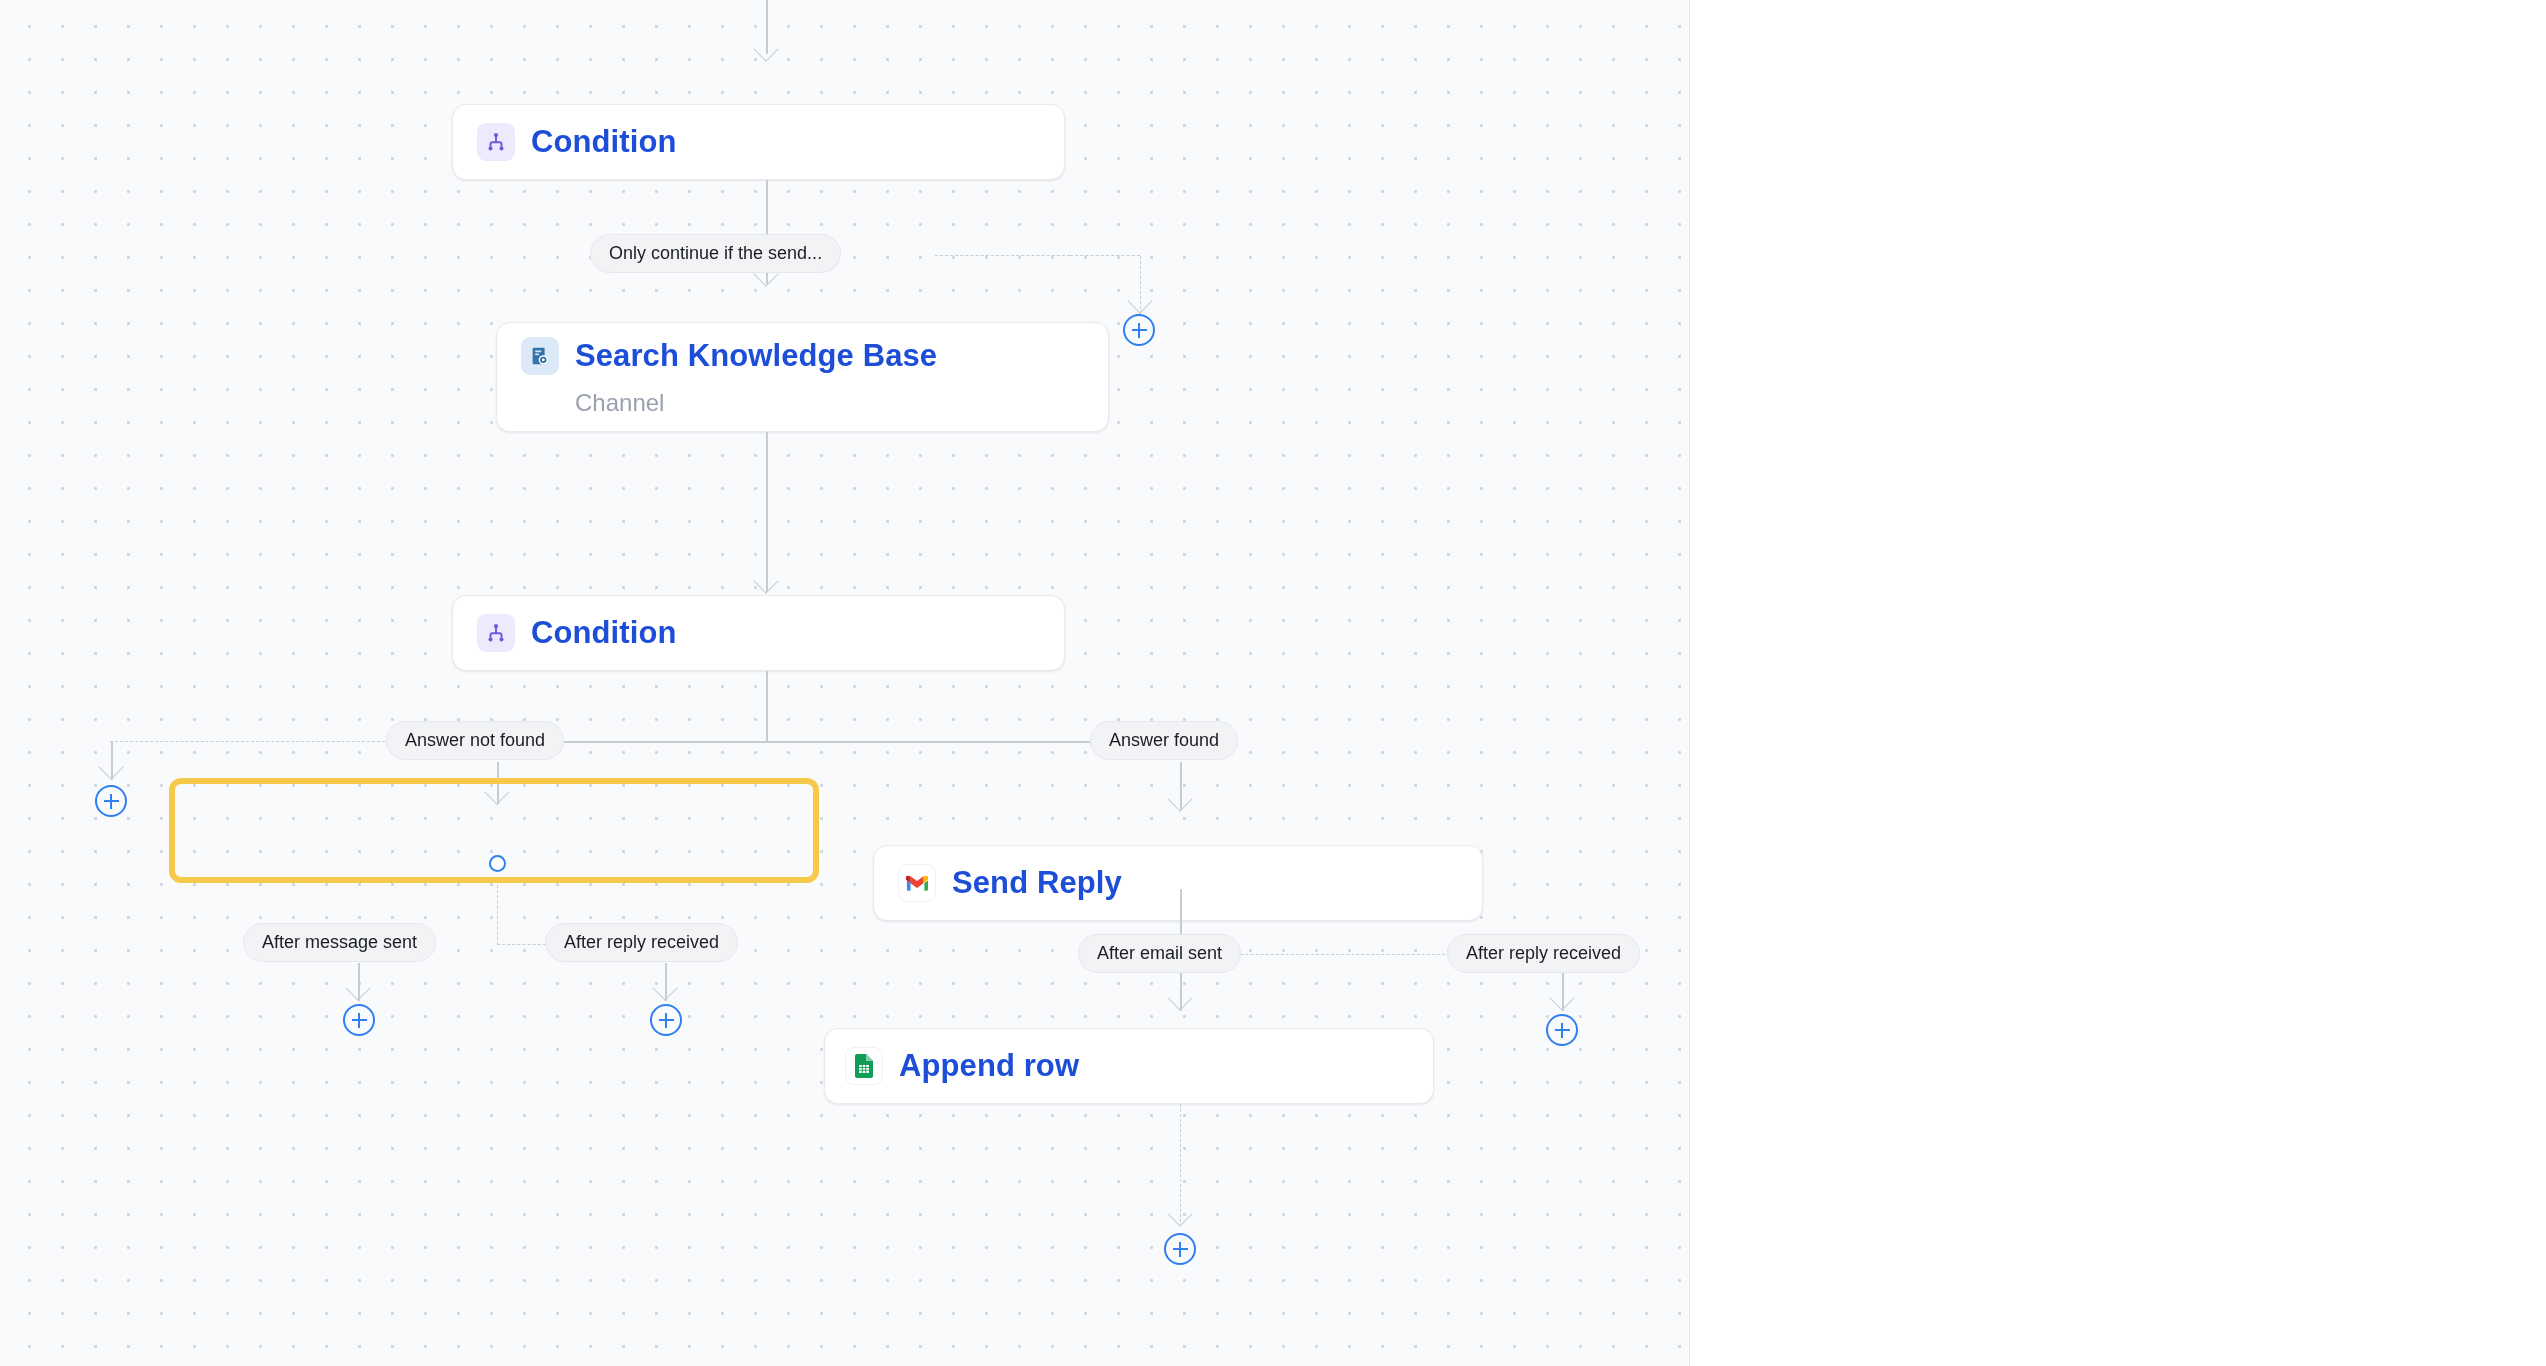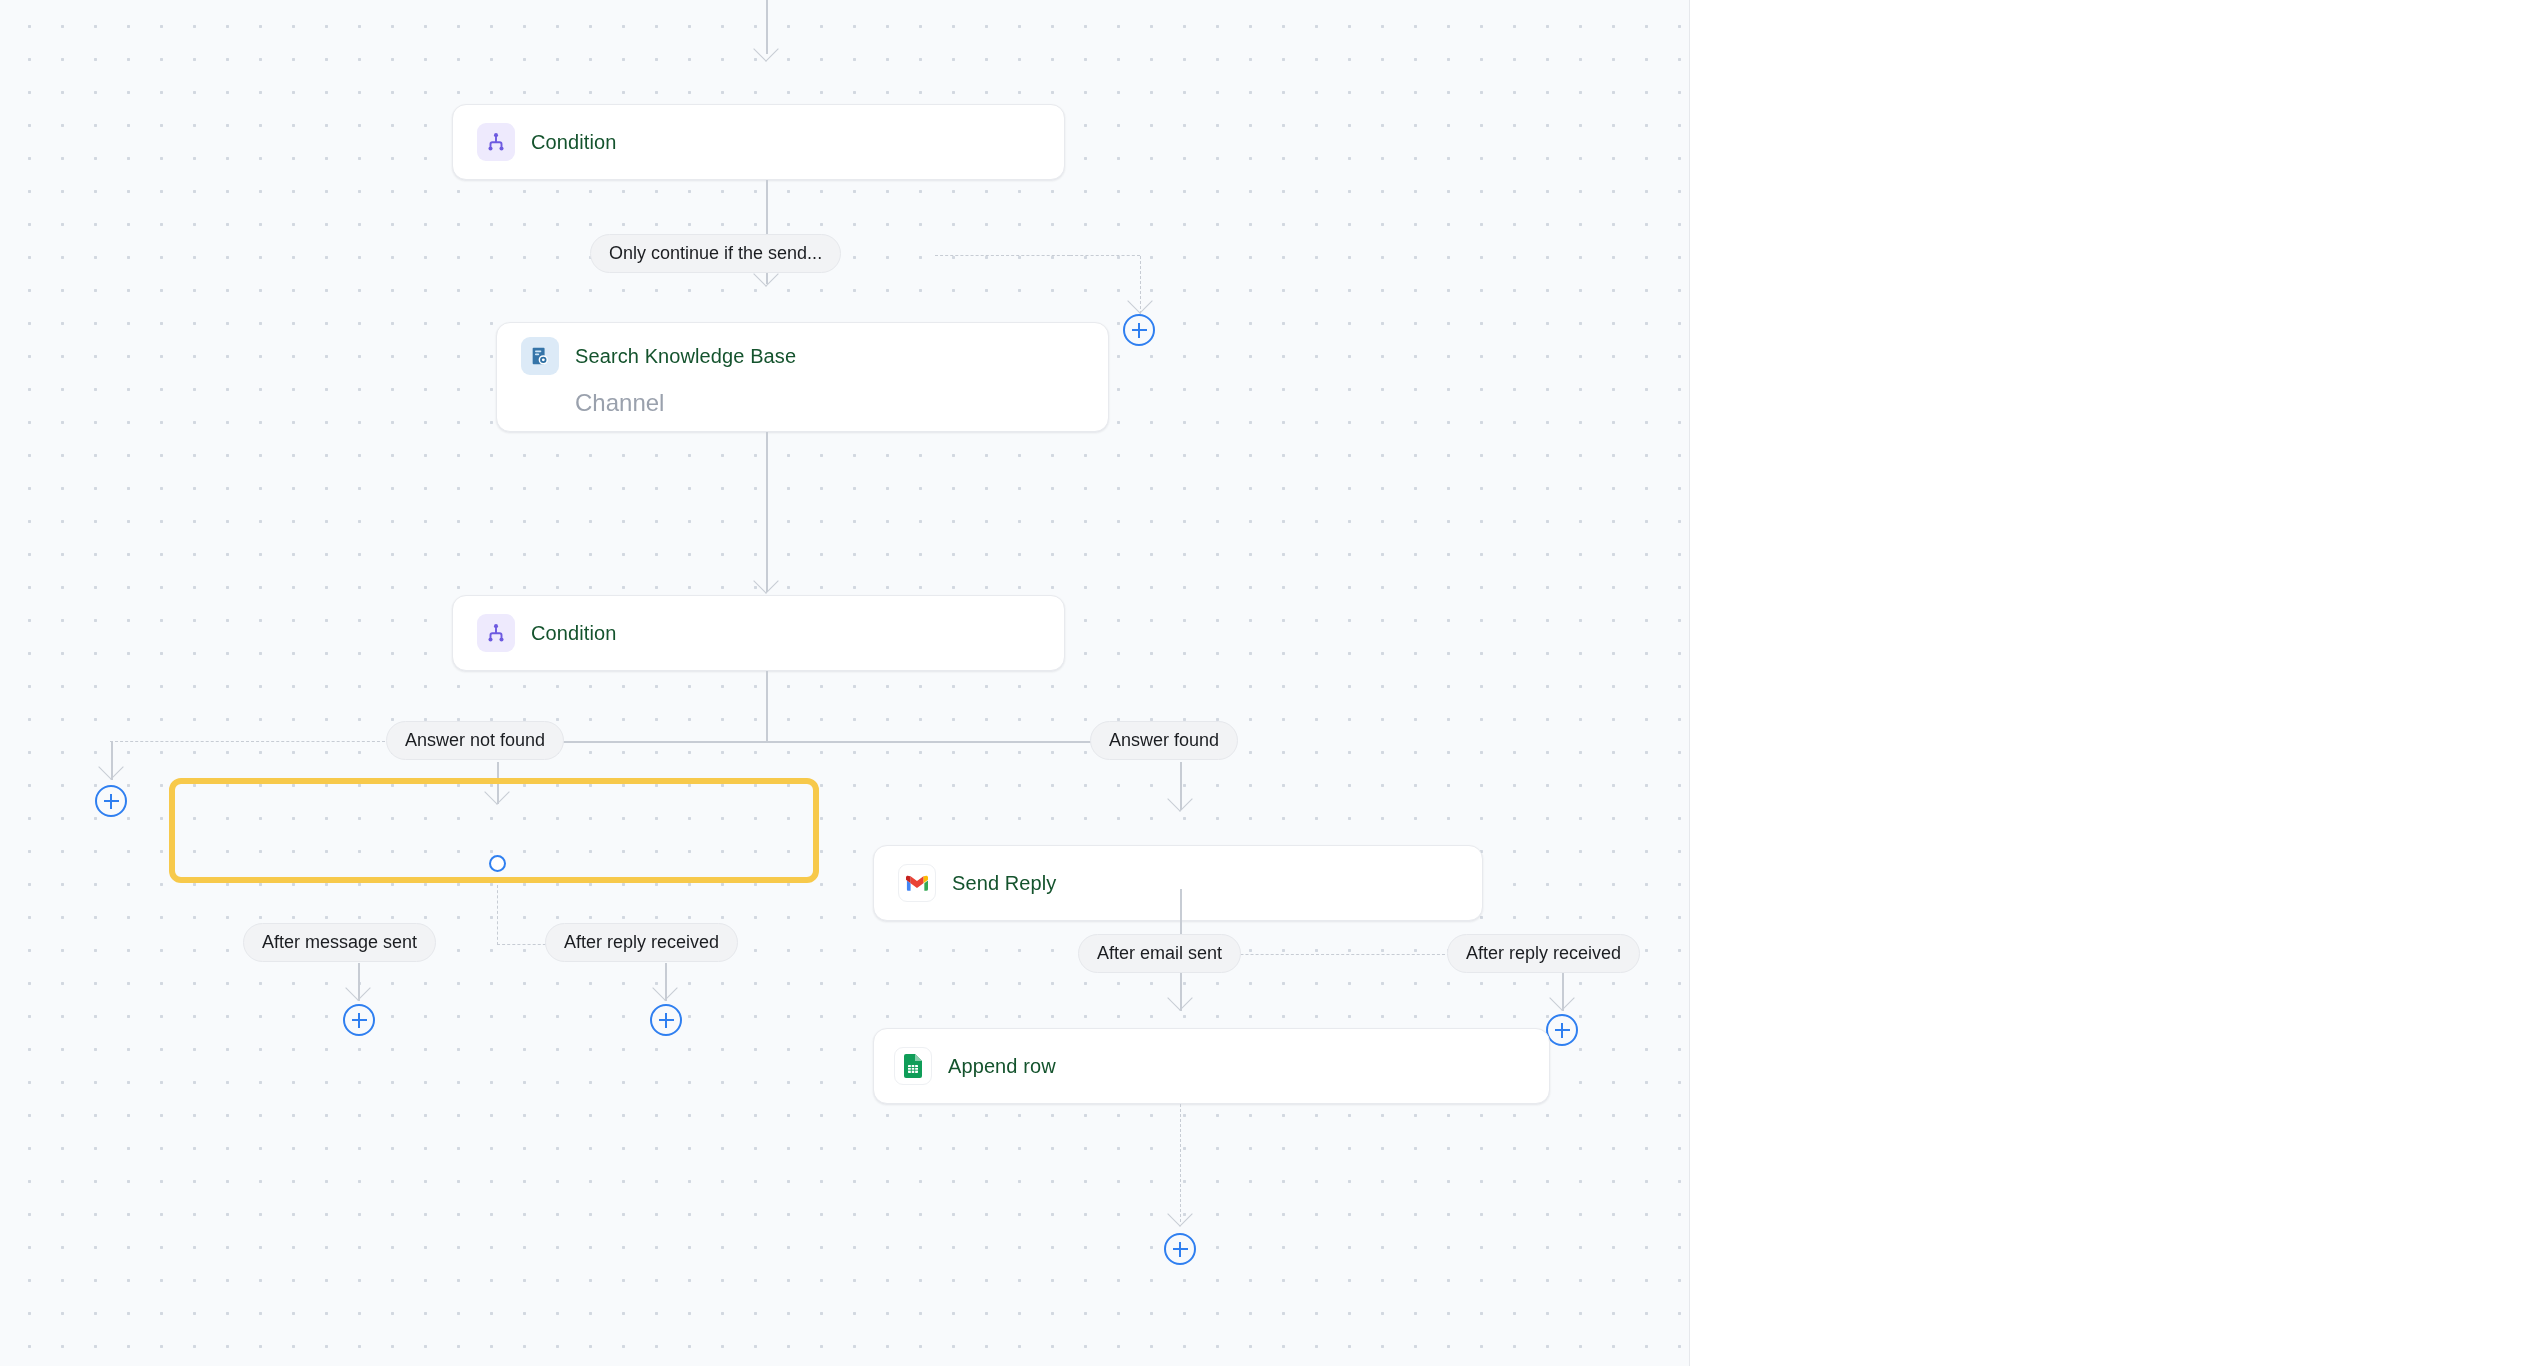--- a/index.html
+++ b/index.html
@@ -30,21 +30,21 @@
   .node {
     position: absolute;
     background: #ffffff;
     border: 1px solid #e8eaee;
     border-radius: 14px;
     box-shadow: 0 1px 2px rgba(16,24,40,.05), 0 1px 3px rgba(16,24,40,.04);
     display: flex; flex-direction: column; justify-content: center;
     padding: 0 24px;
   }
   .node-row { display: flex; align-items: center; gap: 16px; }
-  .node-title { font-size: 20px; color: #14532d; letter-spacing: .1px; }
+  .node-title { font-size: 31px; color: #1d4ed8; letter-spacing: .1px; font-weight: bold; }
   .node-sub { font-size: 24px; color: #9aa1ad; margin-top: 14px; margin-left: 54px; }
 
   .nicon {
     width: 38px; height: 38px; border-radius: 9px;
     display: flex; align-items: center; justify-content: center;
     flex: 0 0 38px;
   }
   .nicon.lilac { background: #eeeafd; }
   .nicon.sky   { background: #dceaf7; }
   .nicon.plain { background: #ffffff; border: 1px solid #eef0f3; }
@@ -253,21 +253,21 @@
     <div class="pill" style="left:1078px; top:934px;">After email sent</div>
     <div class="pill" style="left:1447px; top:934px;">After reply received</div>
 
     <div class="ln v" style="left:1180px; top:973px; height:38px;"></div>
     <div class="arrow" style="left:1171px; top:989px;"></div>
 
     <div class="ln v" style="left:1562px; top:973px; height:38px;"></div>
     <div class="arrow" style="left:1553px; top:989px;"></div>
     <div class="plus" style="left:1546px; top:1014px;"></div>
 
-    <div class="node" style="left:873px; top:1028px; width:677px; height:76px;padding-left:20px;">
+    <div class="node" style="left:824px; top:1028px; width:610px; height:76px;padding-left:20px;">
       <div class="node-row">
         <span class="nicon plain">
           <svg width="20" height="24" viewBox="0 0 18 24">
             <path d="M11 0H2a2 2 0 00-2 2v20a2 2 0 002 2h14a2 2 0 002-2V7l-7-7z" fill="#0f9d58"></path>
             <path d="M11 0l7 7h-7V0z" fill="#87ceac"></path>
             <rect x="4" y="11" width="10" height="8" rx=".7" fill="#ffffff"></rect>
             <path d="M4 13.5h10M4 16.2h10M7.3 11v8M10.7 11v8" stroke="#0f9d58" stroke-width=".9"></path>
           </svg>
         </span>
         <span class="node-title">Append row</span>

